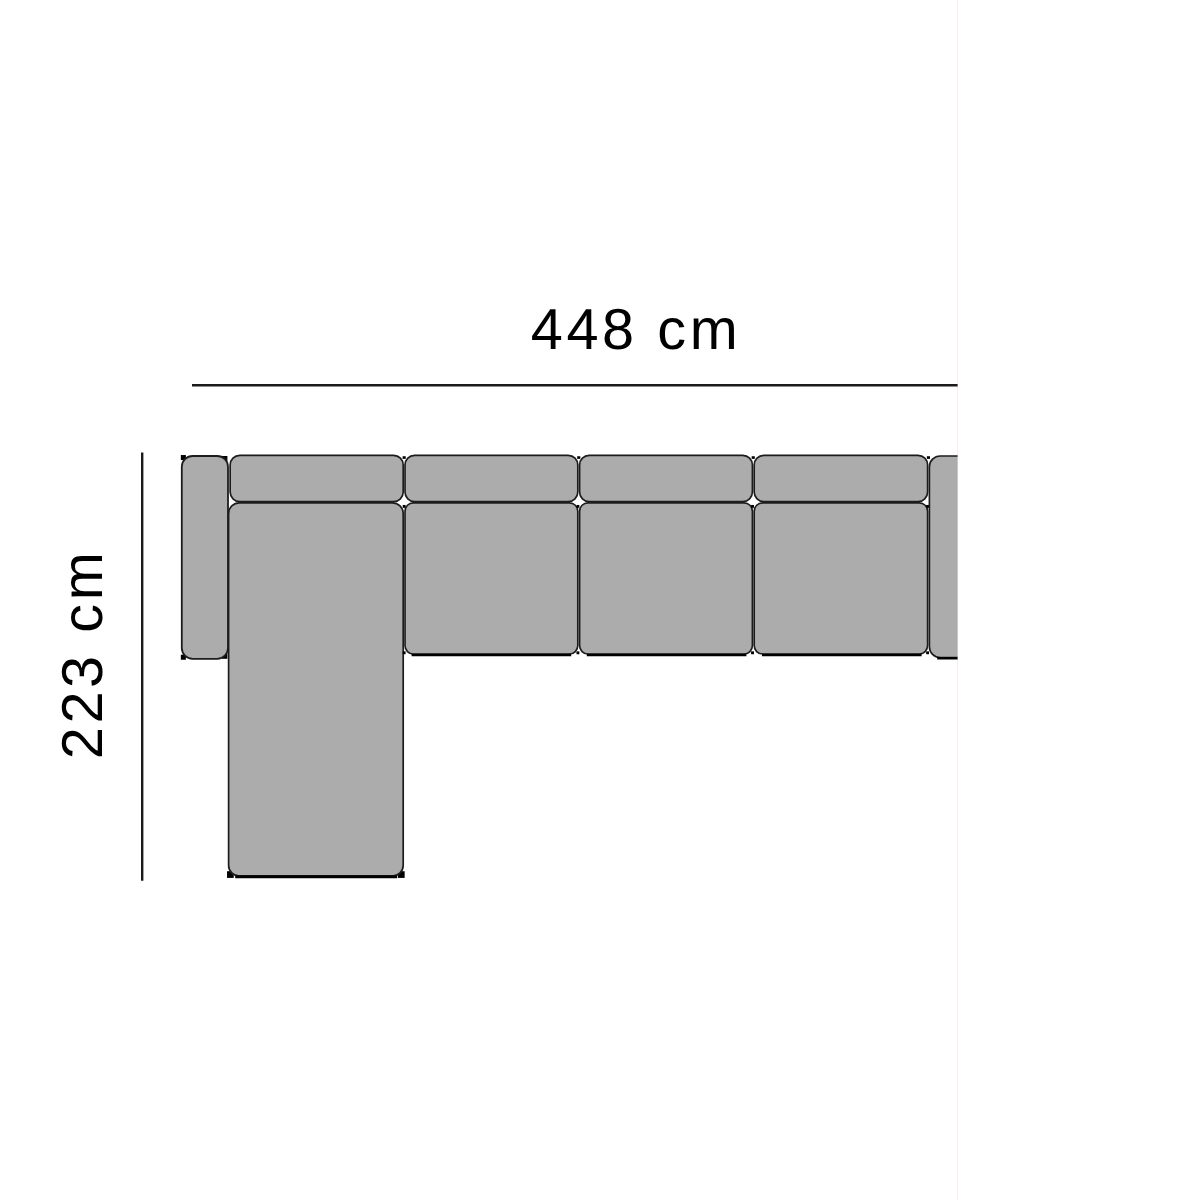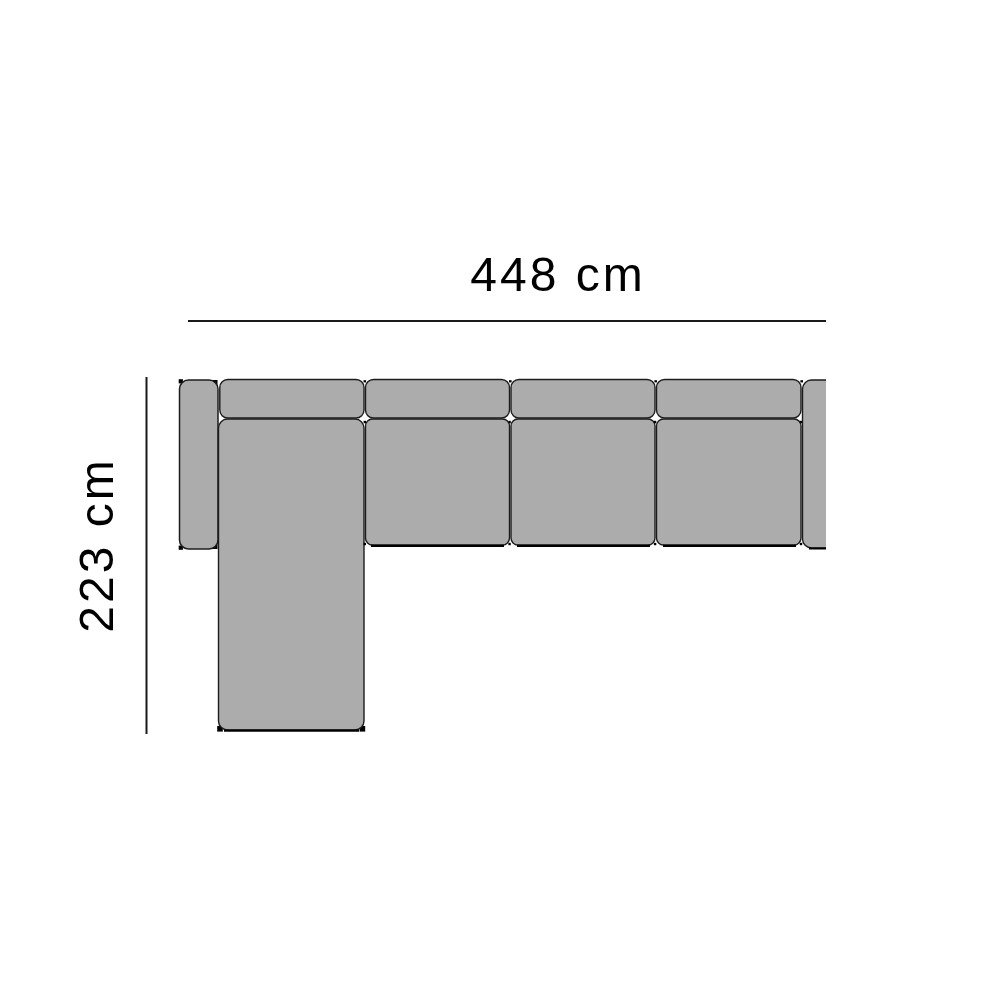--- a/index.html
+++ b/index.html
@@ -1,18 +1,18 @@
 <!DOCTYPE html>
 <html><head>
 <meta charset="utf-8">
 <title>Sofa plan</title>
 <style>
   html,body{margin:0;padding:0;background:#ffffff;}
   .stage{position:relative;width:798px;height:1000px;background:#f9a8d4;overflow:hidden;
-         font-family:"Liberation Sans", sans-serif;margin-left:28px;}
+         font-family:"Liberation Sans", sans-serif;}
 </style>
 </head>
 <body>
 <div class="stage">
 <svg width="1000" height="1000" viewBox="0 0 1000 1000" xmlns="http://www.w3.org/2000/svg">
 
   <rect x="0" y="0" width="1000" height="1000" fill="#ffffff"></rect>
   <defs>
     <filter id="soft" x="-5%" y="-5%" width="110%" height="110%">
       <feGaussianBlur stdDeviation="0.45"></feGaussianBlur>

